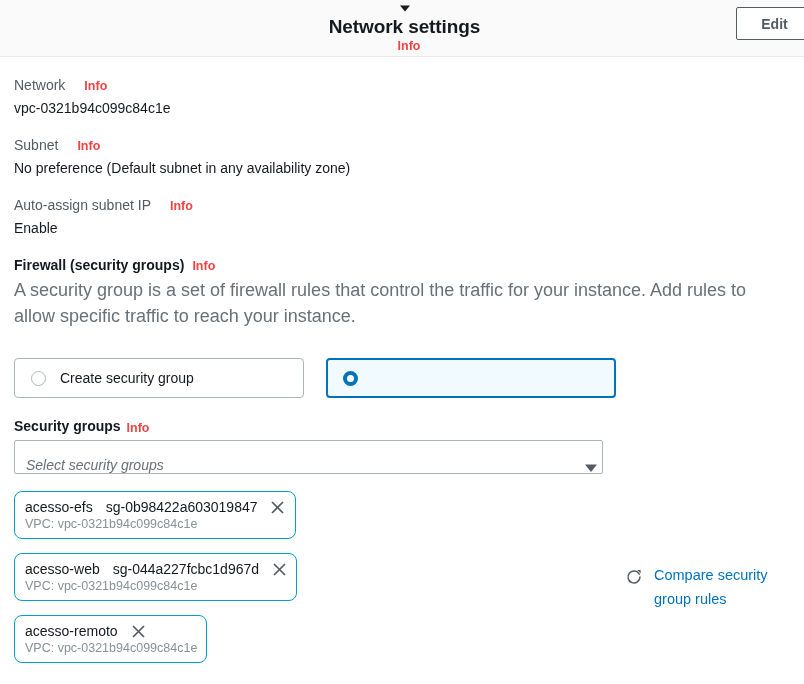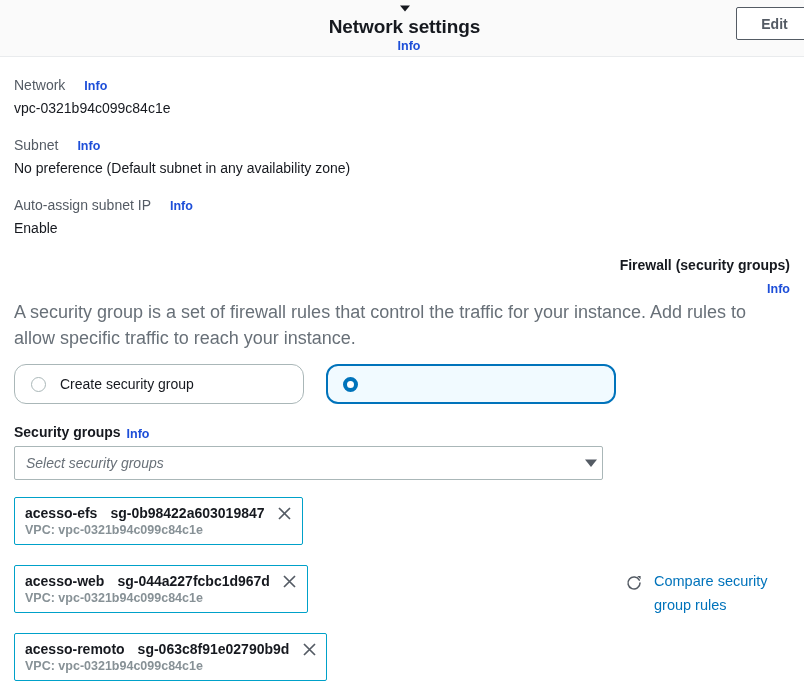--- a/index.html
+++ b/index.html
@@ -44,21 +44,21 @@
   }
   .caret-toggle svg { display: block; }
   .panel-title {
     font-size: 19px;
     font-weight: bold;
     letter-spacing: -0.1px;
     color: #16191f;
     margin-right: 9px;
   }
   .info-link {
-    color: #1d4ed8;
+    color: #ef4444;
     font-size: 12.5px;
     font-weight: bold;
     text-decoration: none;
     cursor: pointer;
     position: relative;
     top: 1px;
   }
   .edit-btn {
     position: absolute;
     right: -9px;
@@ -95,50 +95,50 @@
     font-size: 14px;
     color: #16191f;
     margin: 0 0 21px 0;
   }
 
   .section-label {
     font-size: 14px;
     font-weight: bold;
     color: #16191f;
     display: flex;
-    align-items: flex-end;
+    align-items: center;
     gap: 8px;
     margin: 0 0 3px 0;
-    flex-direction: column;
   }
   .section-desc {
     font-size: 18px;
     color: #687078;
     line-height: 1.45;
     max-width: 772px;
     margin: 4px 0 13px 0;
   }
 
   
   .tile-row {
     display: flex;
     gap: 22px;
     margin-bottom: 20px;
   }
   .tile {
     width: 290px;
     height: 40px;
     box-sizing: border-box;
     border: 1px solid #aab7b8;
-    border-radius: 12px;
+    border-radius: 4px;
     background: #ffffff;
     display: flex;
     align-items: center;
     padding: 0 16px;
     cursor: pointer;
+    margin-top: 16px;
   }
   .tile.selected {
     border: 2px solid #0073bb;
     background: #f1faff;
     padding: 0 15px;
   }
   .radio-outer {
     width: 15px;
     height: 15px;
     border-radius: 50%;
@@ -177,46 +177,45 @@
     margin: 0 0 6px 0;
   }
   .select-box {
     width: 589px;
     height: 34px;
     box-sizing: border-box;
     border: 1px solid #aab7b8;
     border-radius: 2px;
     background: #ffffff;
     display: flex;
-    align-items: center;
+    align-items: flex-end;
     padding: 0 4px 0 11px;
     cursor: pointer;
     margin-bottom: 17px;
   }
   .select-placeholder {
     flex: 1;
     font-size: 14px;
     font-style: italic;
     color: #687078;
   }
   .select-caret svg { display: block; }
 
   
   .tokens-area {
     position: relative;
   }
   .token {
     display: inline-block;
     box-sizing: border-box;
     border: 1px solid #00a1c9;
-    border-radius: 2px;
+    border-radius: 8px;
     background: #ffffff;
     padding: 7px 9px 7px 10px;
-    margin-bottom: 20px;
-    font-weight: bold;
+    margin-bottom: 14px;
   }
   .token-main {
     display: flex;
     align-items: center;
     white-space: nowrap;
   }
   .token-name {
     font-size: 14px;
     color: #16191f;
     margin-right: 13px;
@@ -393,21 +392,20 @@
           </span>
         </div>
         <div class="token-sub">VPC: vpc-0321b94c099c84c1e</div>
       </div>
 
       <div style="height:0"></div>
 
       <div class="token">
         <div class="token-main">
           <span class="token-name">acesso-remoto</span>
-          <span class="token-id">sg-063c8f91e02790b9d</span>
           <span class="token-close">
             <svg width="15" height="15" viewBox="0 0 15 15" aria-hidden="true">
               <path d="M2 2 L13 13 M13 2 L2 13" stroke="#545b64" stroke-width="1.7" fill="none"></path>
             </svg>
           </span>
         </div>
         <div class="token-sub">VPC: vpc-0321b94c099c84c1e</div>
       </div>
 
       

